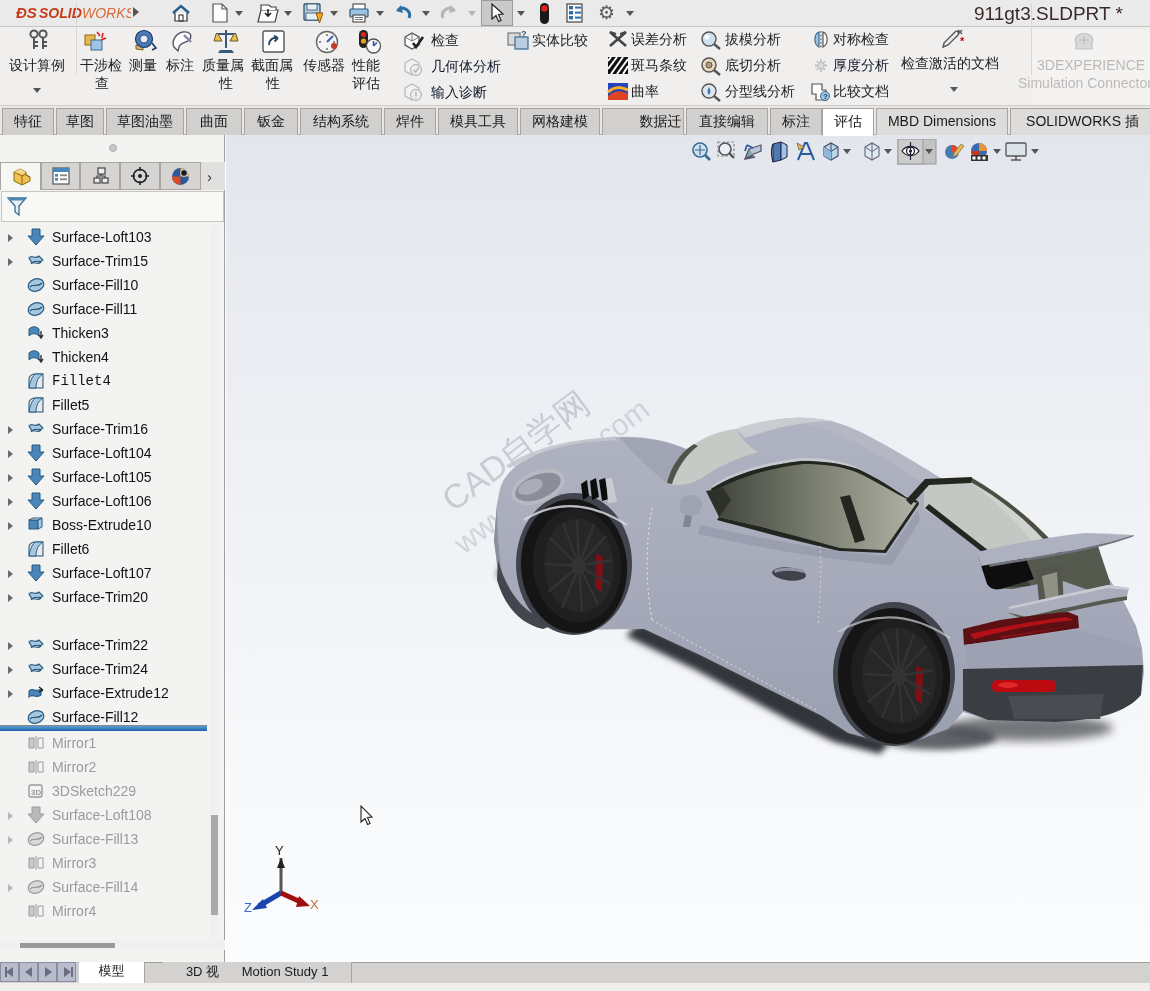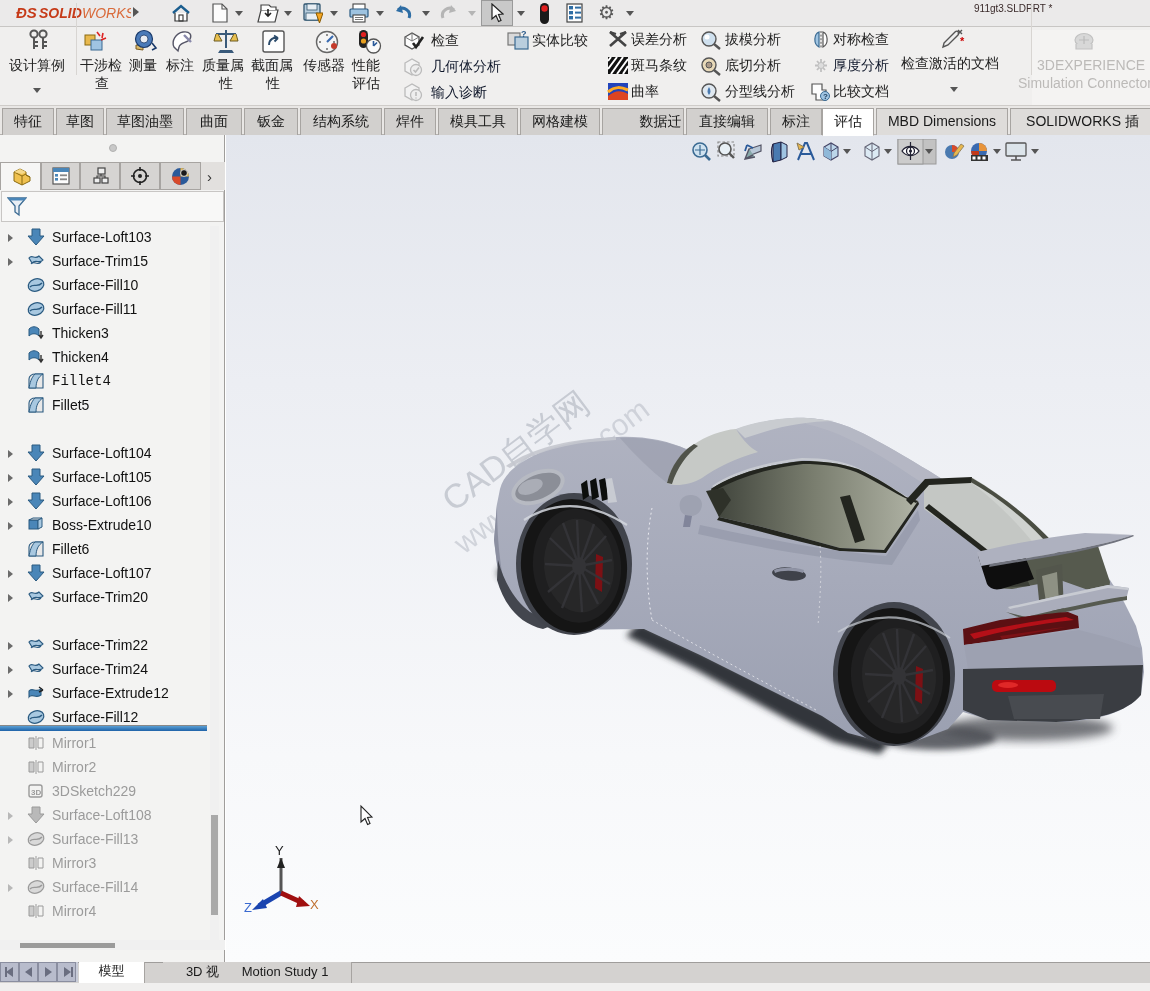--- a/index.html
+++ b/index.html
@@ -119,21 +119,21 @@
     <rect x="3" y="3" width="4" height="3.4" fill="#2e6da4"></rect>
       <rect x="9" y="3.6" width="6" height="2" fill="#2e6da4"></rect>
     <rect x="3" y="8" width="4" height="3.4" fill="#2e6da4"></rect>
       <rect x="9" y="8.6" width="6" height="2" fill="#2e6da4"></rect>
     <rect x="3" y="13" width="4" height="3.4" fill="#2e6da4"></rect>
       <rect x="9" y="13.6" width="6" height="2" fill="#2e6da4"></rect>
   </svg>
 
   <div class="abs" style="left:598px;top:1px;font-size:19px;color:#5a5a5a;">⚙</div>
   <div class="abs dd" style="left:626px;top:11px;"></div>
-  <div class="abs" style="left:974px;top:3px;font-size:10px;color:#3a2a2a;">911gt3.SLDPRT *</div>
+  <div class="abs" style="left:974px;top:3px;font-size:19px;color:#3a2a2a;">911gt3.SLDPRT *</div>
 
   <div id="ribbon" class="abs"></div>
 
   <svg class="abs" style="left:27px;top:29px;" width="25" height="24" viewBox="0 0 25 24">
     <circle cx="7" cy="5" r="3.6" fill="none" stroke="#555" stroke-width="2"></circle>
     <path d="M7 8.6 L7 20 M7 13 L11 13 M7 17 L11 17" stroke="#555" stroke-width="2" fill="none"></path>
     <circle cx="16" cy="5" r="3.6" fill="none" stroke="#555" stroke-width="2"></circle>
     <path d="M16 8.6 L16 20 M16 13 L20 13 M16 17 L20 17" stroke="#555" stroke-width="2" fill="none"></path>
   </svg>
   <div class="abs rbtxt" style="left:9px;top:57px;">设计算例</div>
@@ -406,20 +406,28 @@
         <path d="M9 3 C5 7 4 12 3 17 L10 17 C10 11 12 6 17 3 Z" fill="#a8c8e0" stroke="#2a5a80" stroke-width="1"></path>
       </svg>
     <div class="lbl">Fillet4</div>
   </div>
   <div class="treerow" style="top:394px;">
     <svg style="position:absolute;left:26px;top:1px;" width="20" height="20" viewBox="0 0 20 20">
         <path d="M3 17 L3 8 C3 5 6 3 9 3 L17 3 L17 17 Z" fill="#e8e8e8" stroke="#2a5a80" stroke-width="1.1"></path>
         <path d="M9 3 C5 7 4 12 3 17 L10 17 C10 11 12 6 17 3 Z" fill="#a8c8e0" stroke="#2a5a80" stroke-width="1"></path>
       </svg>
     <div class="lbl">Fillet5</div>
+  </div>
+  <div class="treerow" style="top:418px;">
+    <div class="arr" style="border-left-color:#6b6b6b;"></div>
+    <svg style="position:absolute;left:26px;top:1px;" width="20" height="20" viewBox="0 0 20 20">
+        <path d="M3 7 C6 3 9 9 13 5 L17 9 C14 13 9 8 6 12 Z" fill="#a8c8e0" stroke="#2a5a80" stroke-width="1.2"></path>
+        <path d="M5 13 C8 9 11 15 15 11" fill="none" stroke="#2a5a80" stroke-width="1.2"></path>
+      </svg>
+    <div class="lbl">Surface-Trim16</div>
   </div>
   <div class="treerow" style="top:442px;">
     <div class="arr" style="border-left-color:#6b6b6b;"></div>
     <svg style="position:absolute;left:26px;top:1px;" width="20" height="20" viewBox="0 0 20 20">
         <path d="M6 2 L14 2 L14 9 L18 9 L10 18 L2 9 L6 9 Z" fill="#4a86b8" stroke="#2a5a80" stroke-width="1" transform="rotate(0 10 10)"></path>
       </svg>
     <div class="lbl">Surface-Loft104</div>
   </div>
   <div class="treerow" style="top:466px;">
     <div class="arr" style="border-left-color:#6b6b6b;"></div>

